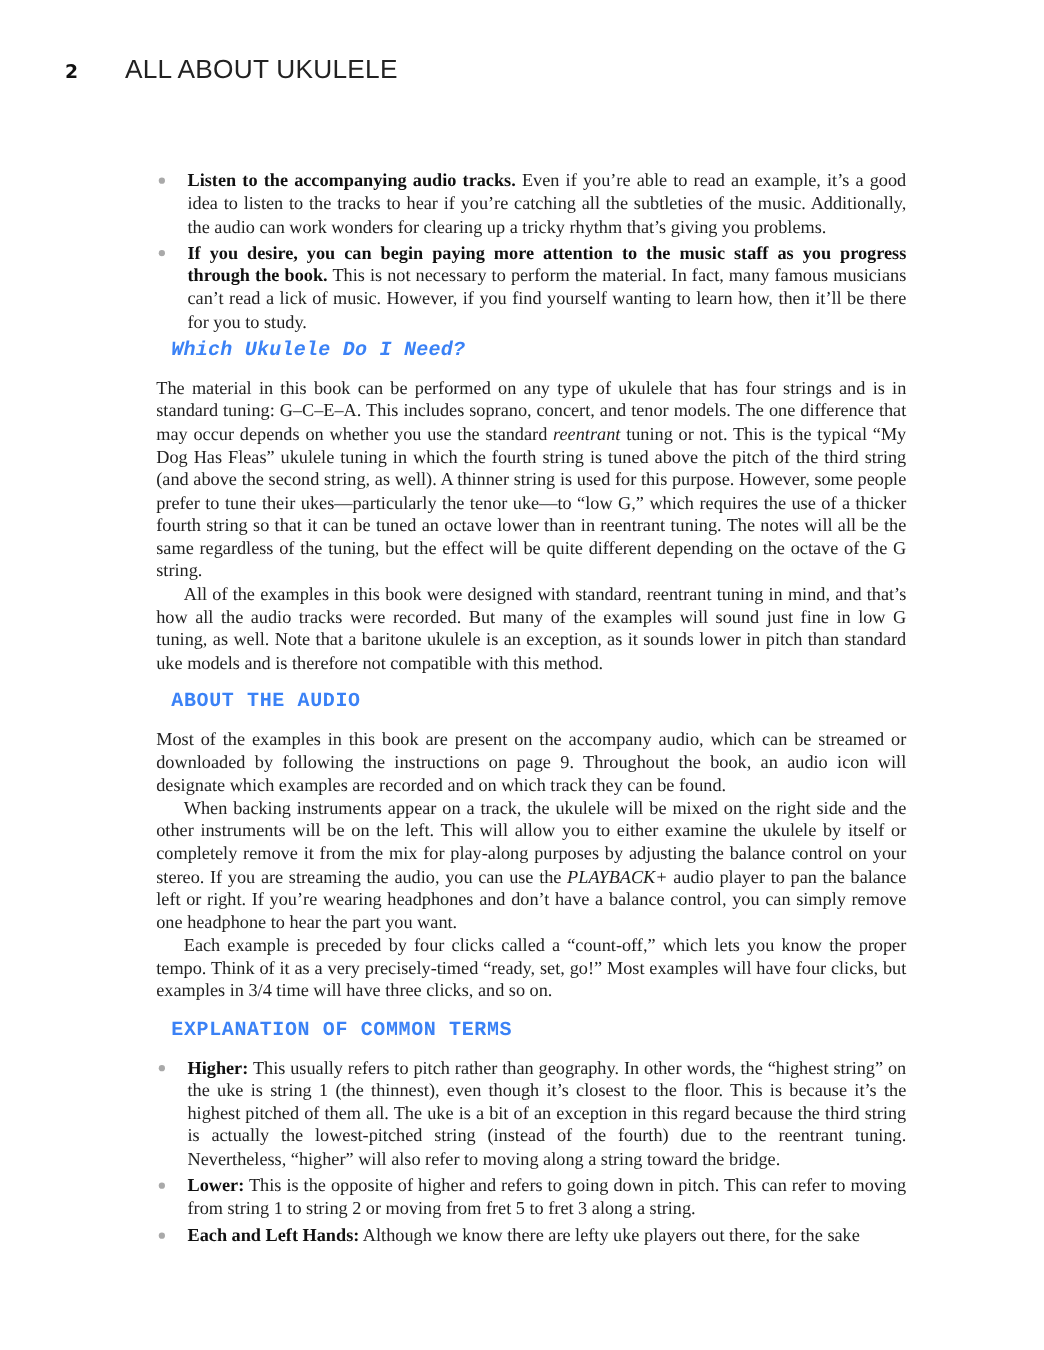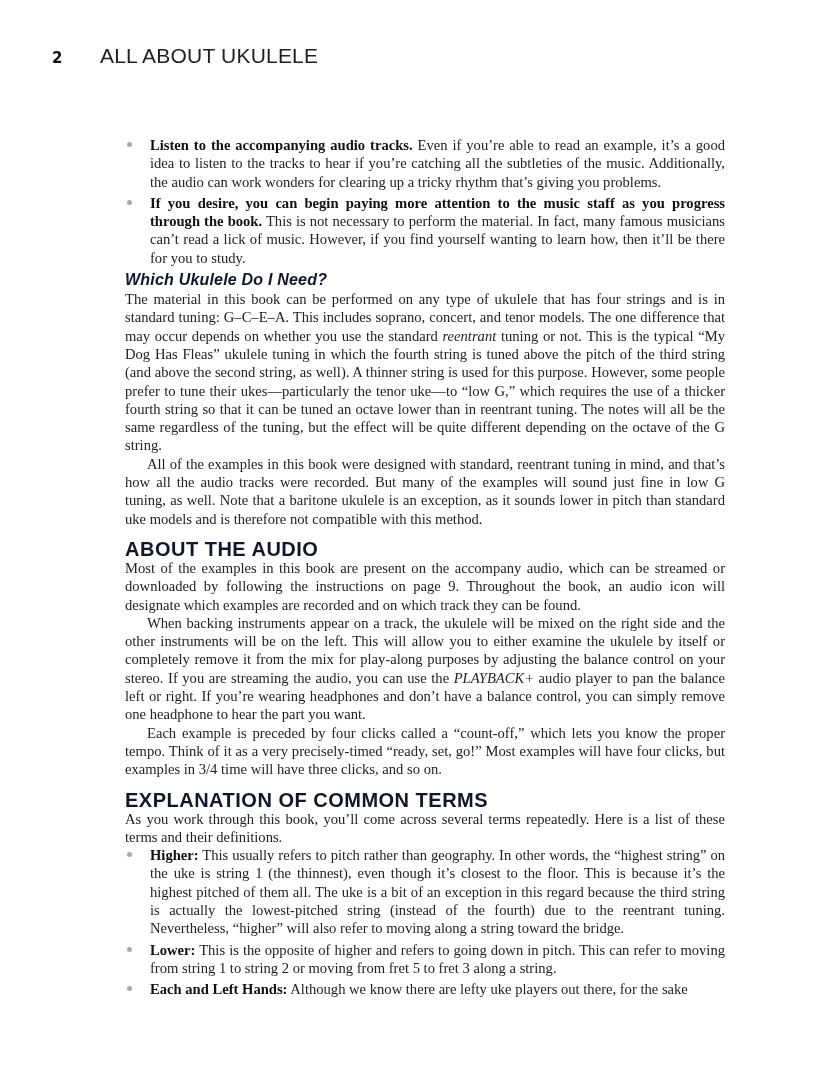--- a/index.html
+++ b/index.html
@@ -7,23 +7,23 @@
   .running-head { position: absolute; top: 44px; left: 52px; height: 22px; display: flex; align-items: baseline; }
   .page-num { font-family: "DejaVu Sans", sans-serif; font-weight: bold; font-size: 15px; color: #111; width: 48px; }
   .head-title { font-family: "Liberation Sans", sans-serif; font-size: 21px; color: #222; letter-spacing: 0.2px; }
   .content { position: absolute; left: 125px; top: 136px; width: 600px; font-family: "Liberation Serif", serif; font-size: 14.6px; line-height: 18.3px; color: #222; }
   .content p { margin: 0; text-align: justify; font-family: Liberation Serif, serif; }
   .content p.indent { text-indent: 22px; }
   ul.bullets { list-style: none; margin: 0; padding: 0; }
   ul.bullets li { position: relative; padding-left: 25px; text-align: justify; margin-bottom: 3px; }
   ul.bullets li .bullet { position: absolute; left: 2px; top: 6px; width: 5px; height: 5px; border-radius: 50%; background: #a9a9a9; }
   ul.bullets li b { font-weight: bold; color: #111; }
-  h2.sec { font-family: Liberation Sans, sans-serif; font-weight: bold; color: #0f172a; margin: 0; }
+  h2.sec { font-family: Liberation Mono, monospace; font-weight: bold; color: #3b82f6; margin: 12px; }
   h2.sec-italic { font-style: italic; font-size: 16px; line-height: 20px; margin-top: 3px; letter-spacing: 0.2px; }
-  h2.sec-caps { font-size: 20px; line-height: 20px; margin-top: 11px; letter-spacing: 0.5px; }
+  h2.sec-caps { font-size: 16px; line-height: 20px; margin-top: 11px; letter-spacing: 0.5px; }
   em { font-style: italic; }
 </style>
 </head>
 <body>
 
 <div class="running-head">
   <span class="page-num">2</span>
   <span class="head-title">ALL ABOUT UKULELE</span>
 </div>
 
@@ -43,21 +43,20 @@
   <h2 class="sec sec-italic">Which Ukulele Do I Need?</h2>
   <p><span>The material in this book can be performed on any type of ukulele that has four strings and is in standard tuning: G–C–E–A. This includes soprano, concert, and tenor models. The one difference that may occur depends on whether you use the standard </span><em>reentrant</em><span> tuning or not. This is the typical “My Dog Has Fleas” ukulele tuning in which the fourth string is tuned above the pitch of the third string (and above the second string, as well). A thinner string is used for this purpose. However, some people prefer to tune their ukes—particularly the tenor uke—to “low G,” which requires the use of a thicker fourth string so that it can be tuned an octave lower than in reentrant tuning. The notes will all be the same regardless of the tuning, but the effect will be quite different depending on the octave of the G string.</span></p>
   <p class="indent">All of the examples in this book were designed with standard, reentrant tuning in mind, and that’s how all the audio tracks were recorded. But many of the examples will sound just fine in low G tuning, as well. Note that a baritone ukulele is an exception, as it sounds lower in pitch than standard uke models and is therefore not compatible with this method.</p>
 
   <h2 class="sec sec-caps">ABOUT THE AUDIO</h2>
   <p>Most of the examples in this book are present on the accompany audio, which can be streamed or downloaded by following the instructions on page 9. Throughout the book, an audio icon will designate which examples are recorded and on which track they can be found.</p>
   <p class="indent"><span>When backing instruments appear on a track, the ukulele will be mixed on the right side and the other instruments will be on the left. This will allow you to either examine the ukulele by itself or completely remove it from the mix for play-along purposes by adjusting the balance control on your stereo. If you are streaming the audio, you can use the </span><em>PLAYBACK+</em><span> audio player to pan the balance left or right. If you’re wearing headphones and don’t have a balance control, you can simply remove one headphone to hear the part you want.</span></p>
   <p class="indent">Each example is preceded by four clicks called a “count-off,” which lets you know the proper tempo. Think of it as a very precisely-timed “ready, set, go!” Most examples will have four clicks, but examples in 3/4 time will have three clicks, and so on.</p>
 
   <h2 class="sec sec-caps">EXPLANATION OF COMMON TERMS</h2>
-  <p>As you work through this book, you’ll come across several terms repeatedly. Here is a list of these terms and their definitions.</p>
   <ul class="bullets">
     <li>
       <span class="bullet"></span>
       <b>Higher:</b><span> This usually refers to pitch rather than geography. In other words, the “highest string” on the uke is string 1 (the thinnest), even though it’s closest to the floor. This is because it’s the highest pitched of them all. The uke is a bit of an exception in this regard because the third string is actually the lowest-pitched string (instead of the fourth) due to the reentrant tuning. Nevertheless, “higher” will also refer to moving along a string toward the bridge.</span>
     </li>
     <li>
       <span class="bullet"></span>
       <b>Lower:</b><span> This is the opposite of higher and refers to going down in pitch. This can refer to moving from string 1 to string 2 or moving from fret 5 to fret 3 along a string.</span>
     </li>
     <li>

